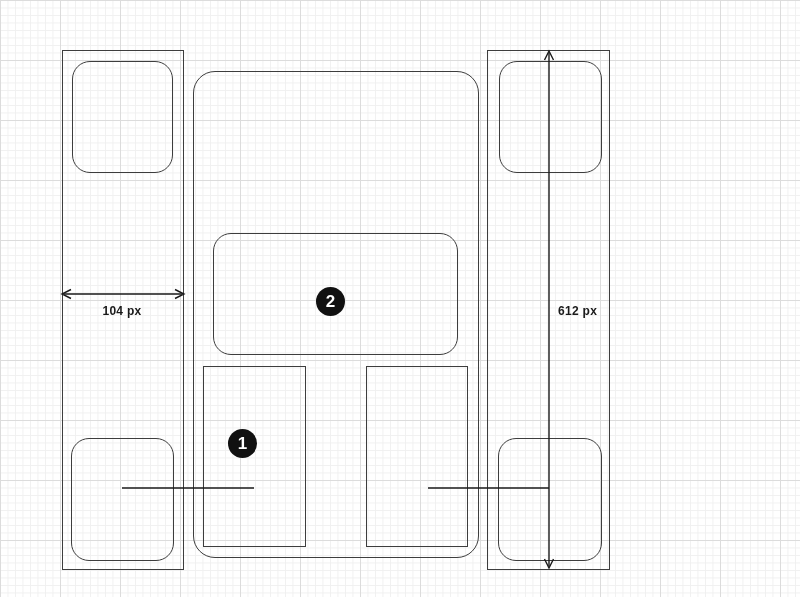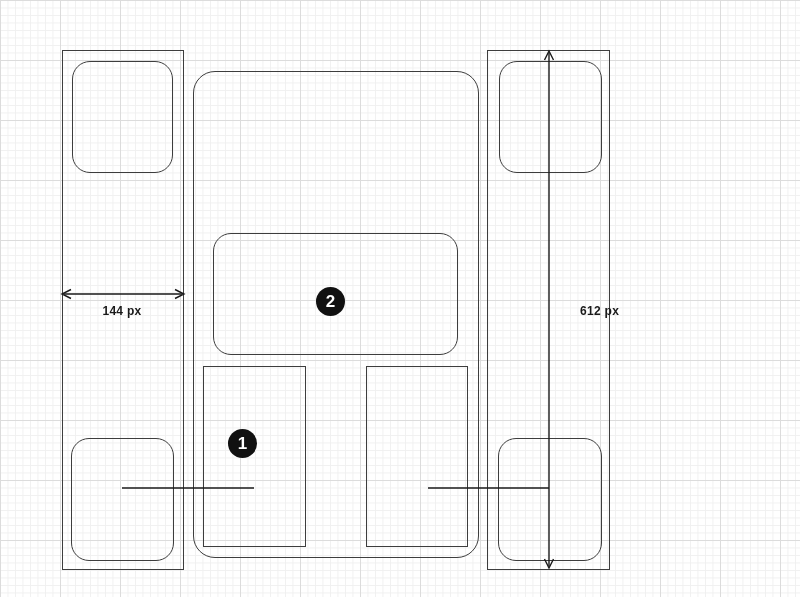--- a/index.html
+++ b/index.html
@@ -91,19 +91,19 @@
     <g stroke="#1a1a1a" stroke-width="1.4" fill="none">
       <line x1="549" y1="53" x2="549" y2="566"></line>
       <polyline points="544.5,60 549,51 553.5,60"></polyline>
       <polyline points="544.5,559 549,568 553.5,559"></polyline>
     </g>
 
     <line x1="122" y1="488" x2="254" y2="488" stroke="#1a1a1a" stroke-width="1.6"></line>
     <line x1="428" y1="488" x2="549" y2="488" stroke="#1a1a1a" stroke-width="1.6"></line>
   </svg>
 
-  <div class="dim-label" style="left:92px; top:304px; width:60px; text-align:center;">144 px</div>
-  <div class="dim-label" style="left:580px; top:304px;">612 px</div>
+  <div class="dim-label" style="left:92px; top:304px; width:60px; text-align:center;">104 px</div>
+  <div class="dim-label" style="left:558px; top:304px;">612 px</div>
 
   <div class="badge" style="left:228px; top:429px;">1</div>
   <div class="badge" style="left:316px; top:287px;">2</div>
 
 </div>
 
 </body></html>

